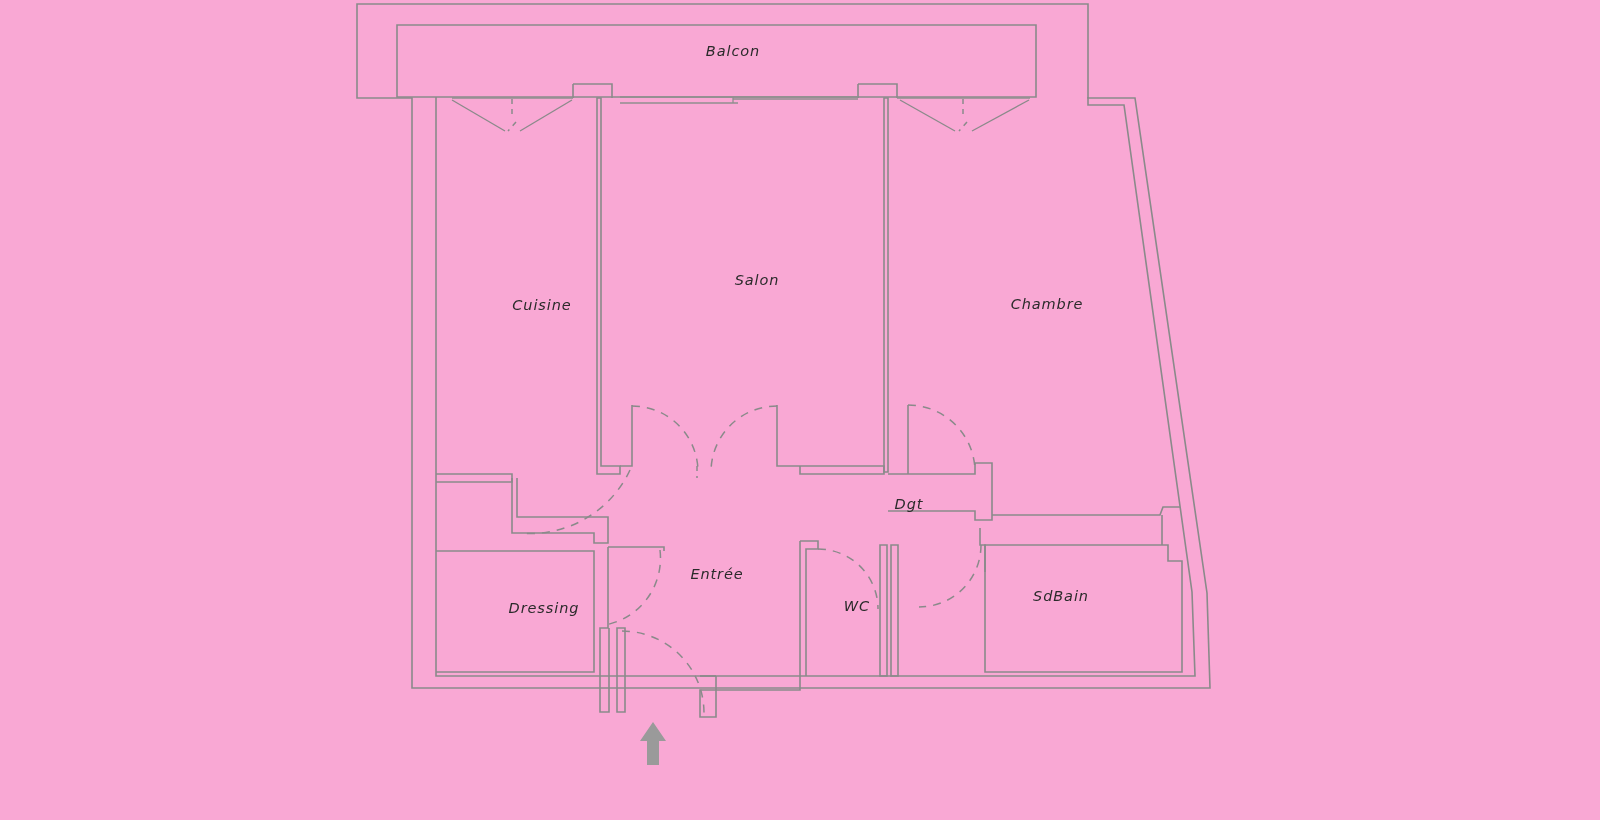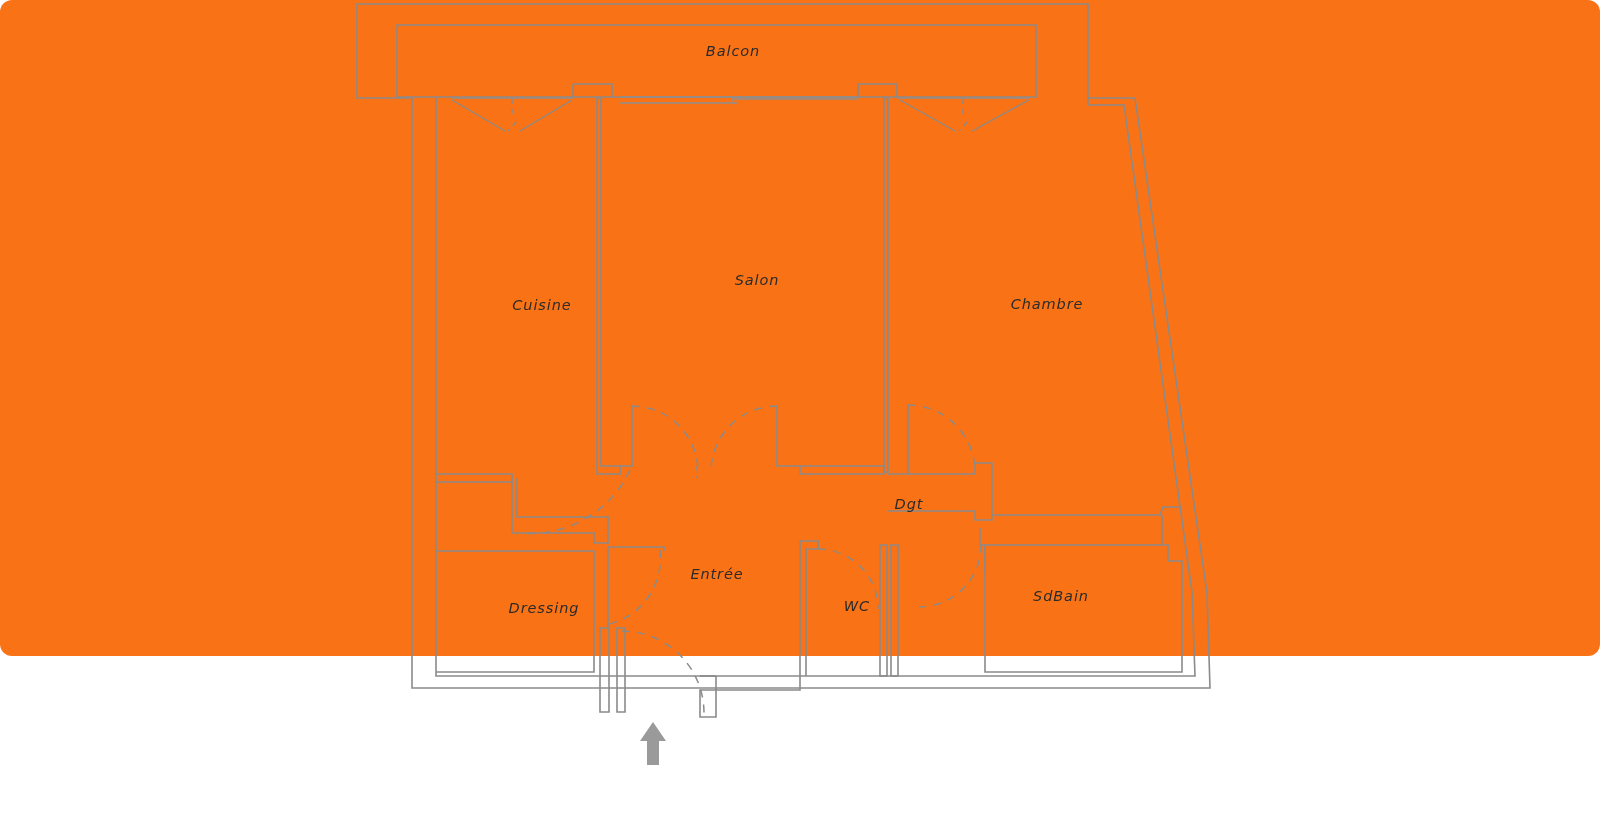--- a/index.html
+++ b/index.html
@@ -10,23 +10,22 @@
   }
   body {
     width: 1600px;
     height: 820px;
     overflow: hidden;
     font-family: "DejaVu Sans", sans-serif;
   }
   #floorplan-root {
     position: relative;
     width: 1600px;
-    height: 656px;
-    background: #f97316;
-    border-radius: 12px;
+    height: 820px;
+    background: #f9a8d4;
   }
   #plan-svg {
     display: block;
     width: 1600px;
     height: 820px;
   }
   .wall {
     fill: none;
     stroke: #8a8a8a;
     stroke-width: 1.6;

